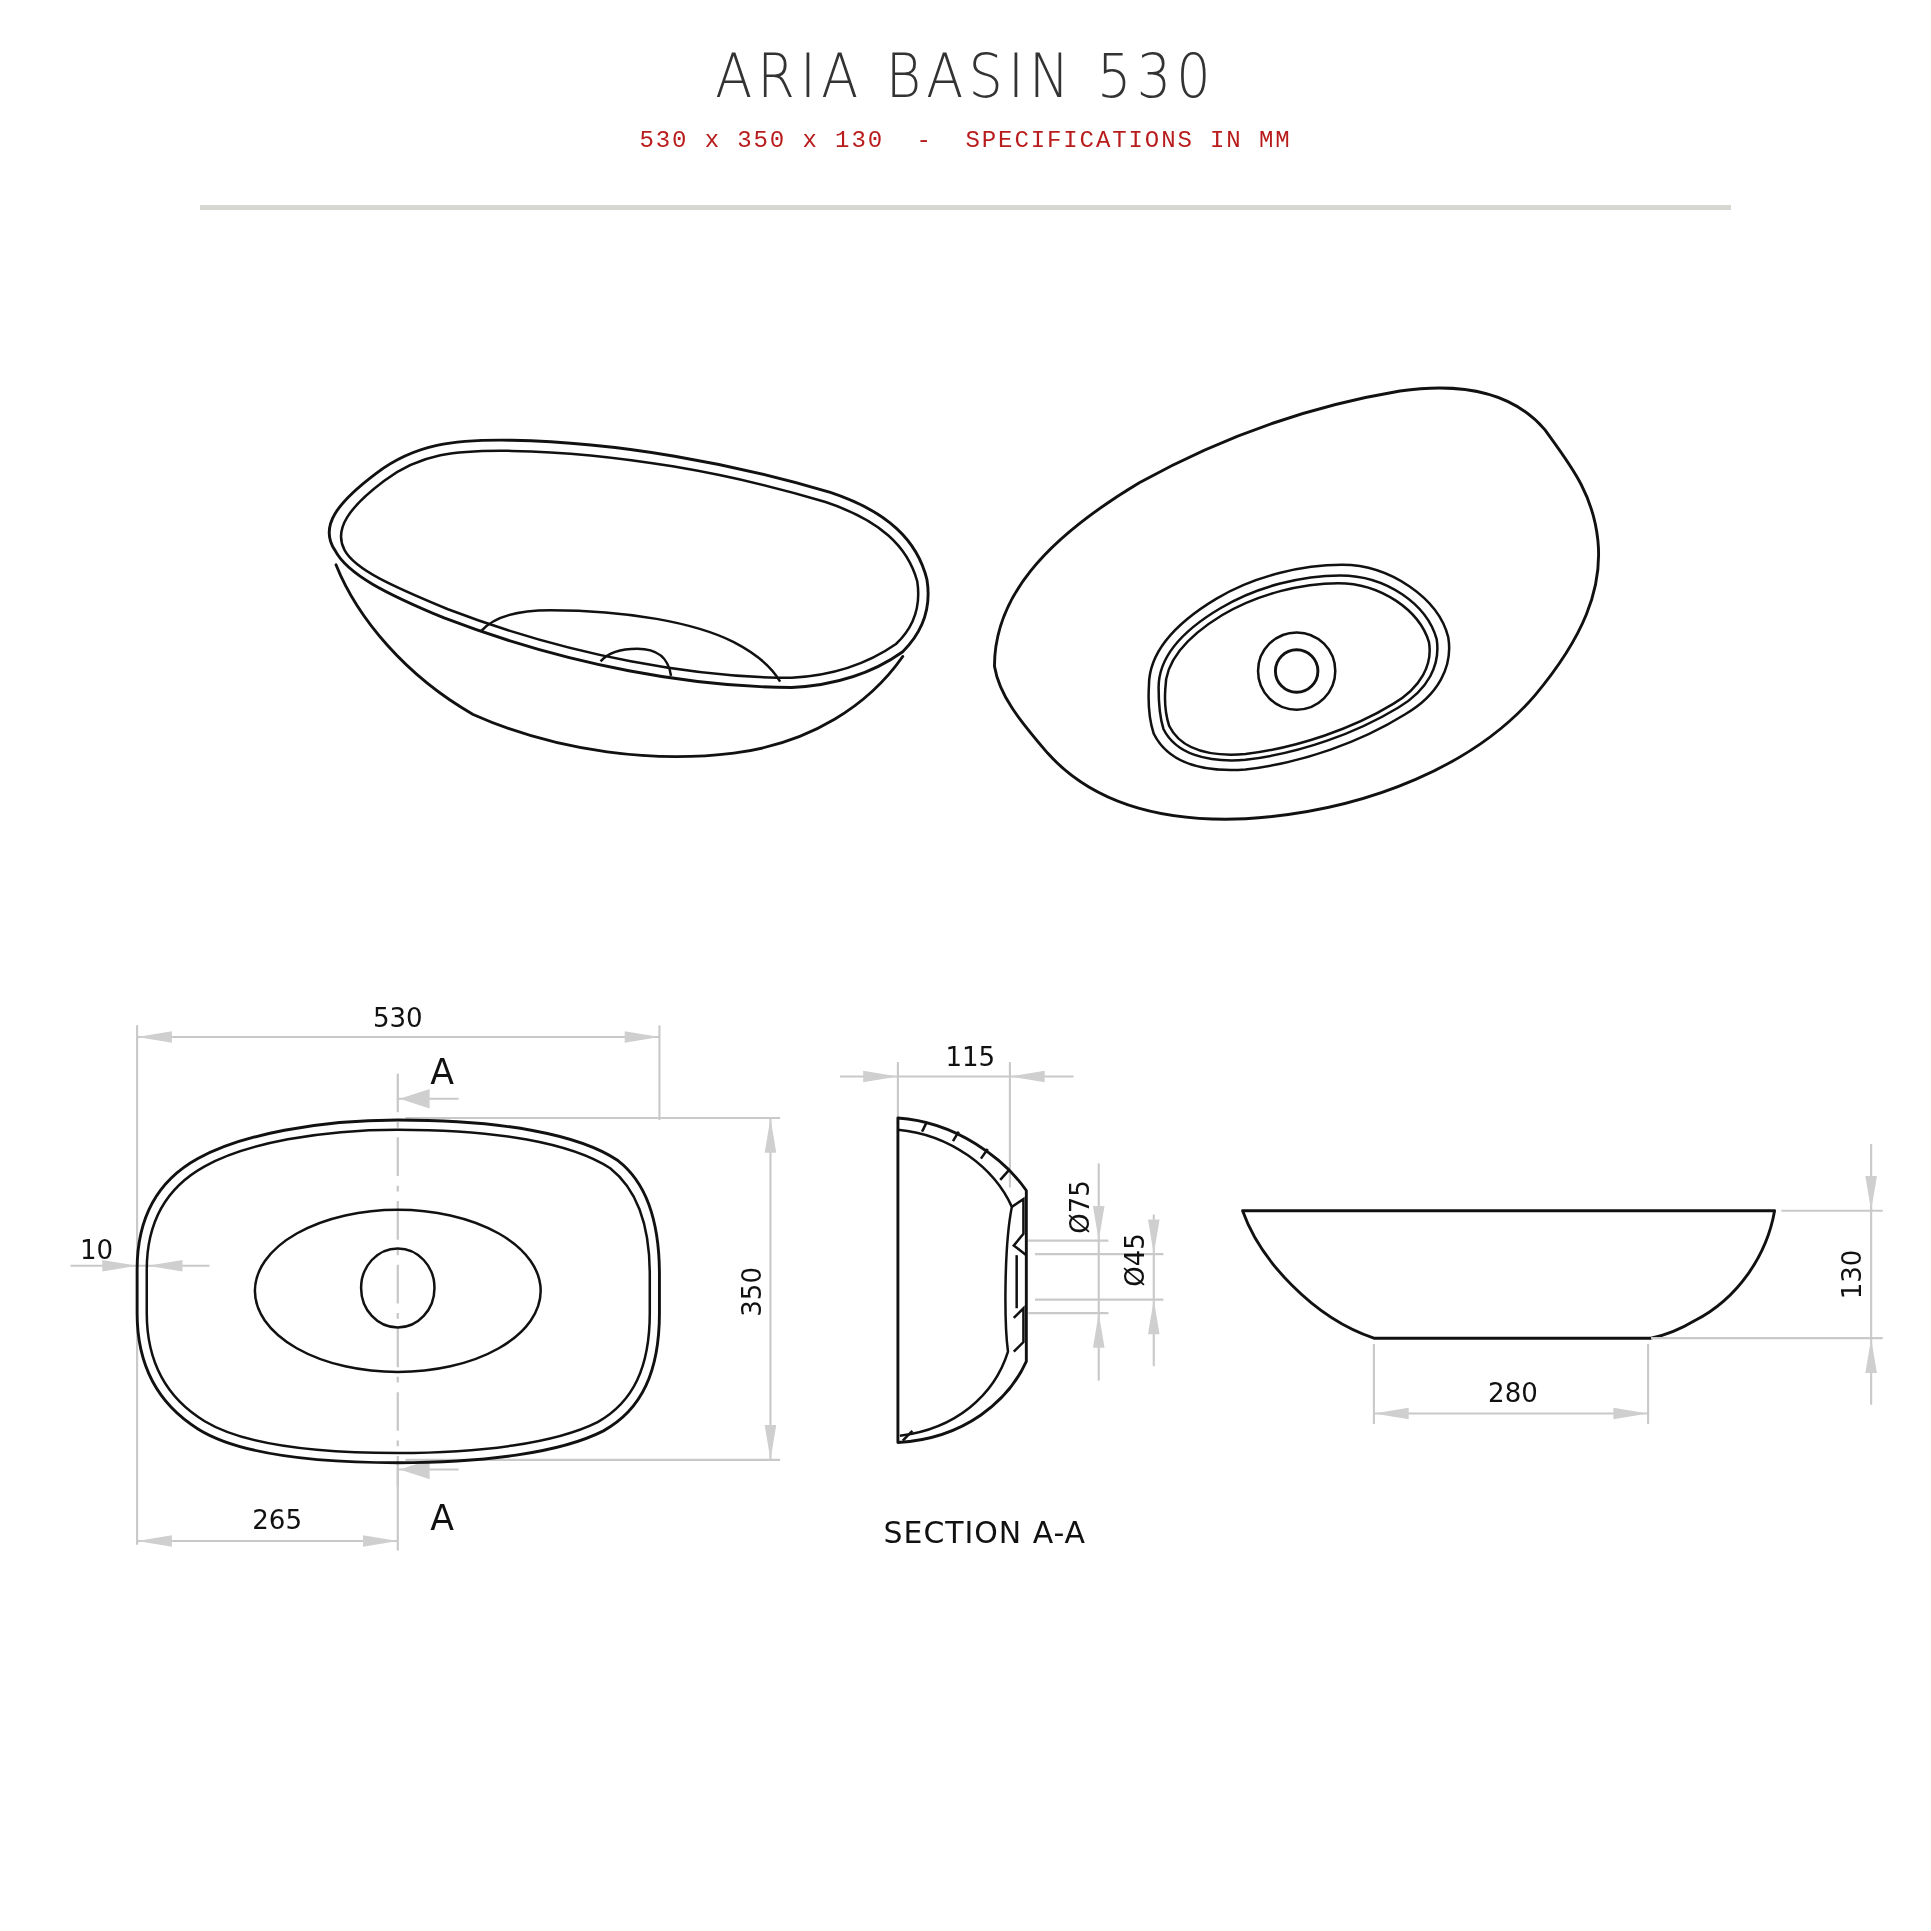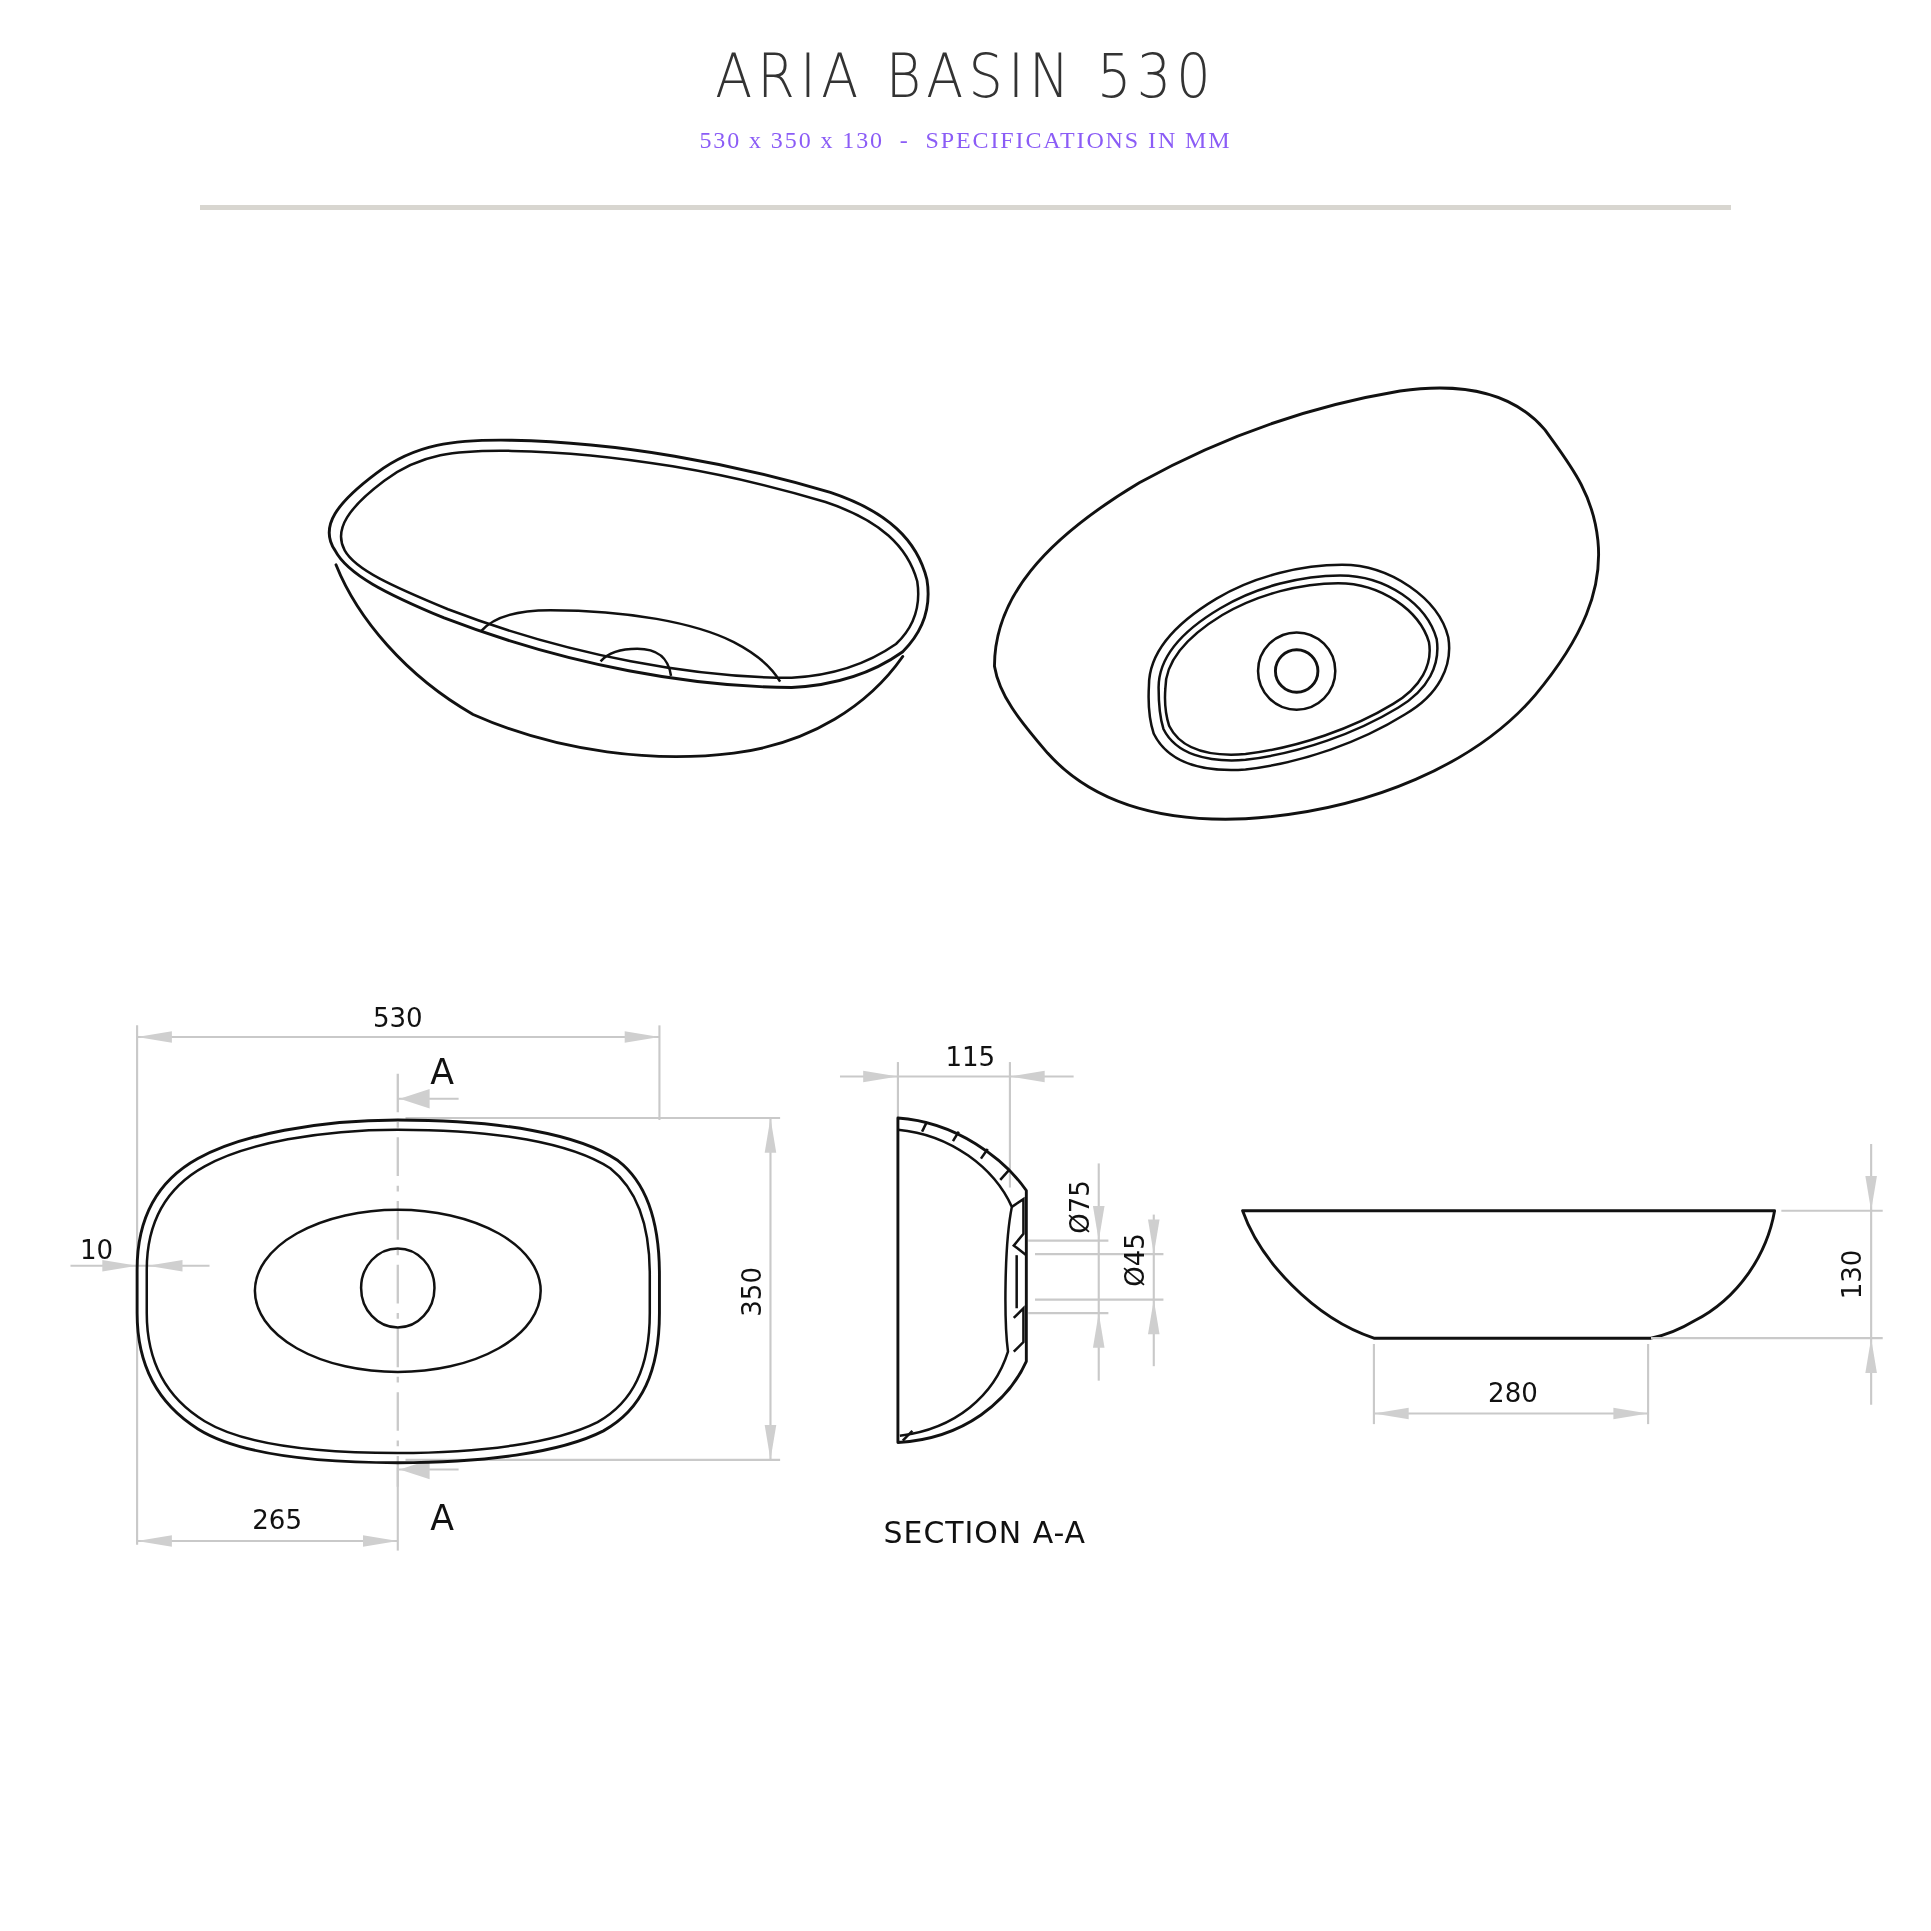--- a/index.html
+++ b/index.html
@@ -2,21 +2,21 @@
 <html><head>
   <meta charset="utf-8">
   <style>
     html, body { margin: 0; padding: 0; background: #ffffff; }
     body { width: 1931px; height: 1931px; position: relative; overflow: hidden;
            font-family: "DejaVu Sans", "Liberation Sans", sans-serif; color: #2b2b2b; }
     .title { position: absolute; top: 41px; left: 0; width: 1931px; text-align: center;
              font-family: "DejaVu Sans", sans-serif; font-weight: 300; font-size: 60px;
              letter-spacing: 5.8px; color: #333; transform: scaleX(0.9); }
     .subtitle { position: absolute; top: 127px; left: 0; width: 1931px; text-align: center;
-                font-family: Liberation Serif, serif; font-size: 24px; letter-spacing: 1.9px; color: #8b5cf6;
+                font-family: Liberation Mono, monospace; font-size: 24px; letter-spacing: 1.9px; color: #b91c1c;
                 white-space: pre; }
     .rule { position: absolute; top: 205px; left: 200px; width: 1531px; height: 4.8px; background: #d8d6d0; }
     svg.drawing { position: absolute; left: 0; top: 0; }
     .ln { fill: none; stroke: #111; stroke-width: 3; stroke-linejoin: round; stroke-linecap: round; }
     .ln2 { fill: none; stroke: #111; stroke-width: 2.6; }
     .dim { fill: none; stroke: #c9c9c9; stroke-width: 2.2; }
     .arr { fill: #cfcfcf; }
     .dash { fill: none; stroke: #c9c9c9; stroke-width: 2.4; stroke-dasharray: 40 10 6 10; }
     .dimtxt { font-family: "DejaVu Sans", sans-serif; font-size: 27px; fill: #111; }
     .secA { font-family: "DejaVu Sans", sans-serif; font-size: 36px; fill: #111; }

